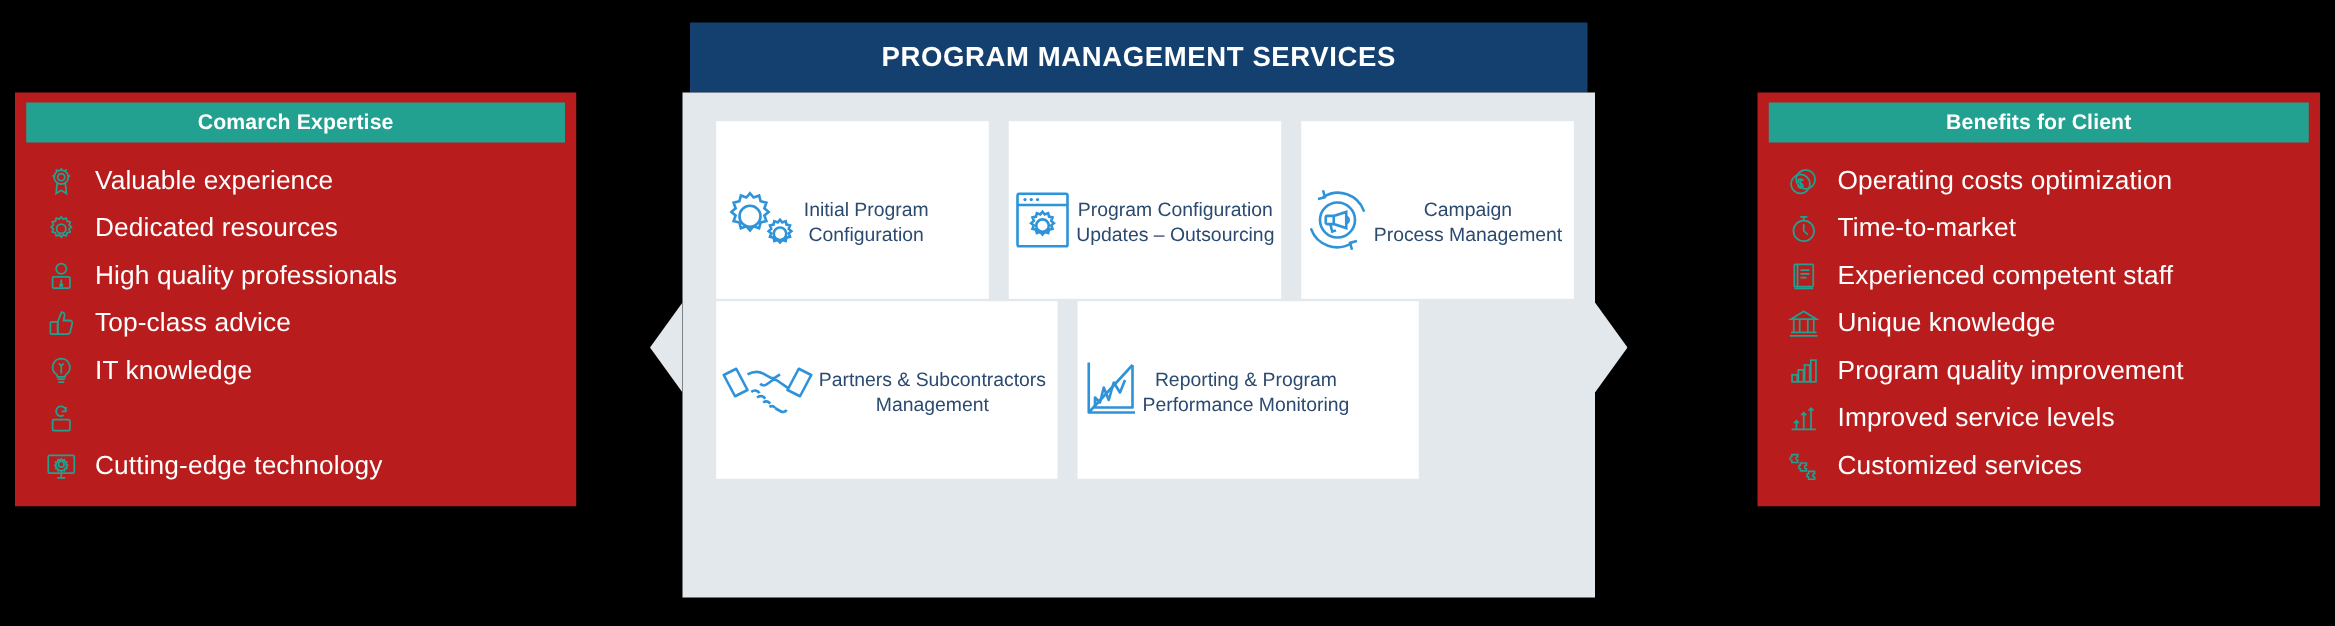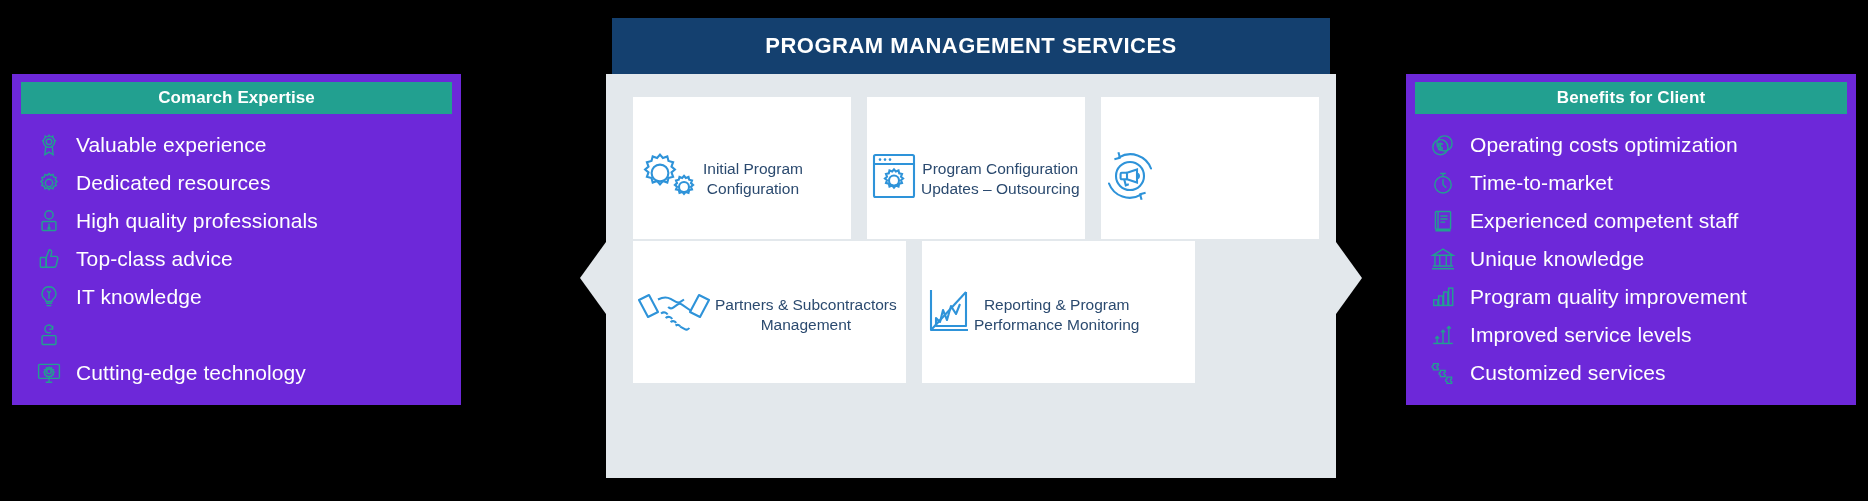--- a/index.html
+++ b/index.html
@@ -17,21 +17,21 @@
   #stage {
     position: relative;
     width: 1868px;
     height: 501px;
     background: #000000;
   }
 
   
   .side-panel {
     position: absolute;
-    background: #6d28d9;
+    background: #b91c1c;
     box-sizing: border-box;
   }
   #left-panel  { left: 12px;   top: 74px; width: 449px; height: 331px; }
   #right-panel { left: 1406px; top: 74px; width: 450px; height: 331px; }
 
   .panel-header {
     position: absolute;
     left: 9px;
     top: 8px;
     height: 32px;
@@ -79,21 +79,21 @@
   .panel-item .p-label {
     color: #ffffff;
     font-size: 21px;
     white-space: nowrap;
     letter-spacing: 0.1px;
   }
 
   
   #center-wrap {
     position: absolute;
-    left: 606px;
+    left: 546px;
     top: 18px;
     width: 730px;
     height: 460px;
   }
   #center-header {
     position: absolute;
     left: 6px;
     top: 0;
     width: 718px;
     height: 56px;
@@ -307,20 +307,22 @@
               <path d="M36 21.5 v13 l-10-3.2 v-6.6z"></path>
               <path d="M26 24.7 h-5.2 a1.2 1.2 0 0 0 -1.2 1.2 v4.2 a1.2 1.2 0 0 0 1.2 1.2 H26"></path>
               <path d="M23.2 31.3 l1.6 6 3-1"></path>
               <path d="M36 25.6 c2.6 .6 2.6 4.2 0 4.8"></path>
               <path d="M18 9.4 A22 22 0 0 1 50 20.5" stroke-linecap="round"></path>
               <path d="M40 46.6 A22 22 0 0 1 8 35.5" stroke-linecap="round"></path>
               <path d="M17.4 4.2 l1.6 5.6 -5.6 1.4" stroke-linejoin="round"></path>
               <path d="M40.6 51.8 L39 46.2 l5.6-1.4" stroke-linejoin="round"></path>
             </svg>
           </span>
+          <span class="card-label">Campaign
+Process Management</span>
         </div>
 
       </div>
 
       <div class="card-row" id="card-row-bottom">
 
         <div class="card">
           <span class="card-icon">
             <svg width="82" height="52" viewBox="0 0 82 52" fill="none" stroke="#2e93d9" stroke-width="2.1" stroke-linejoin="round">
               <path d="M6 14 L16 9 L25 26 L15 31z"></path>

